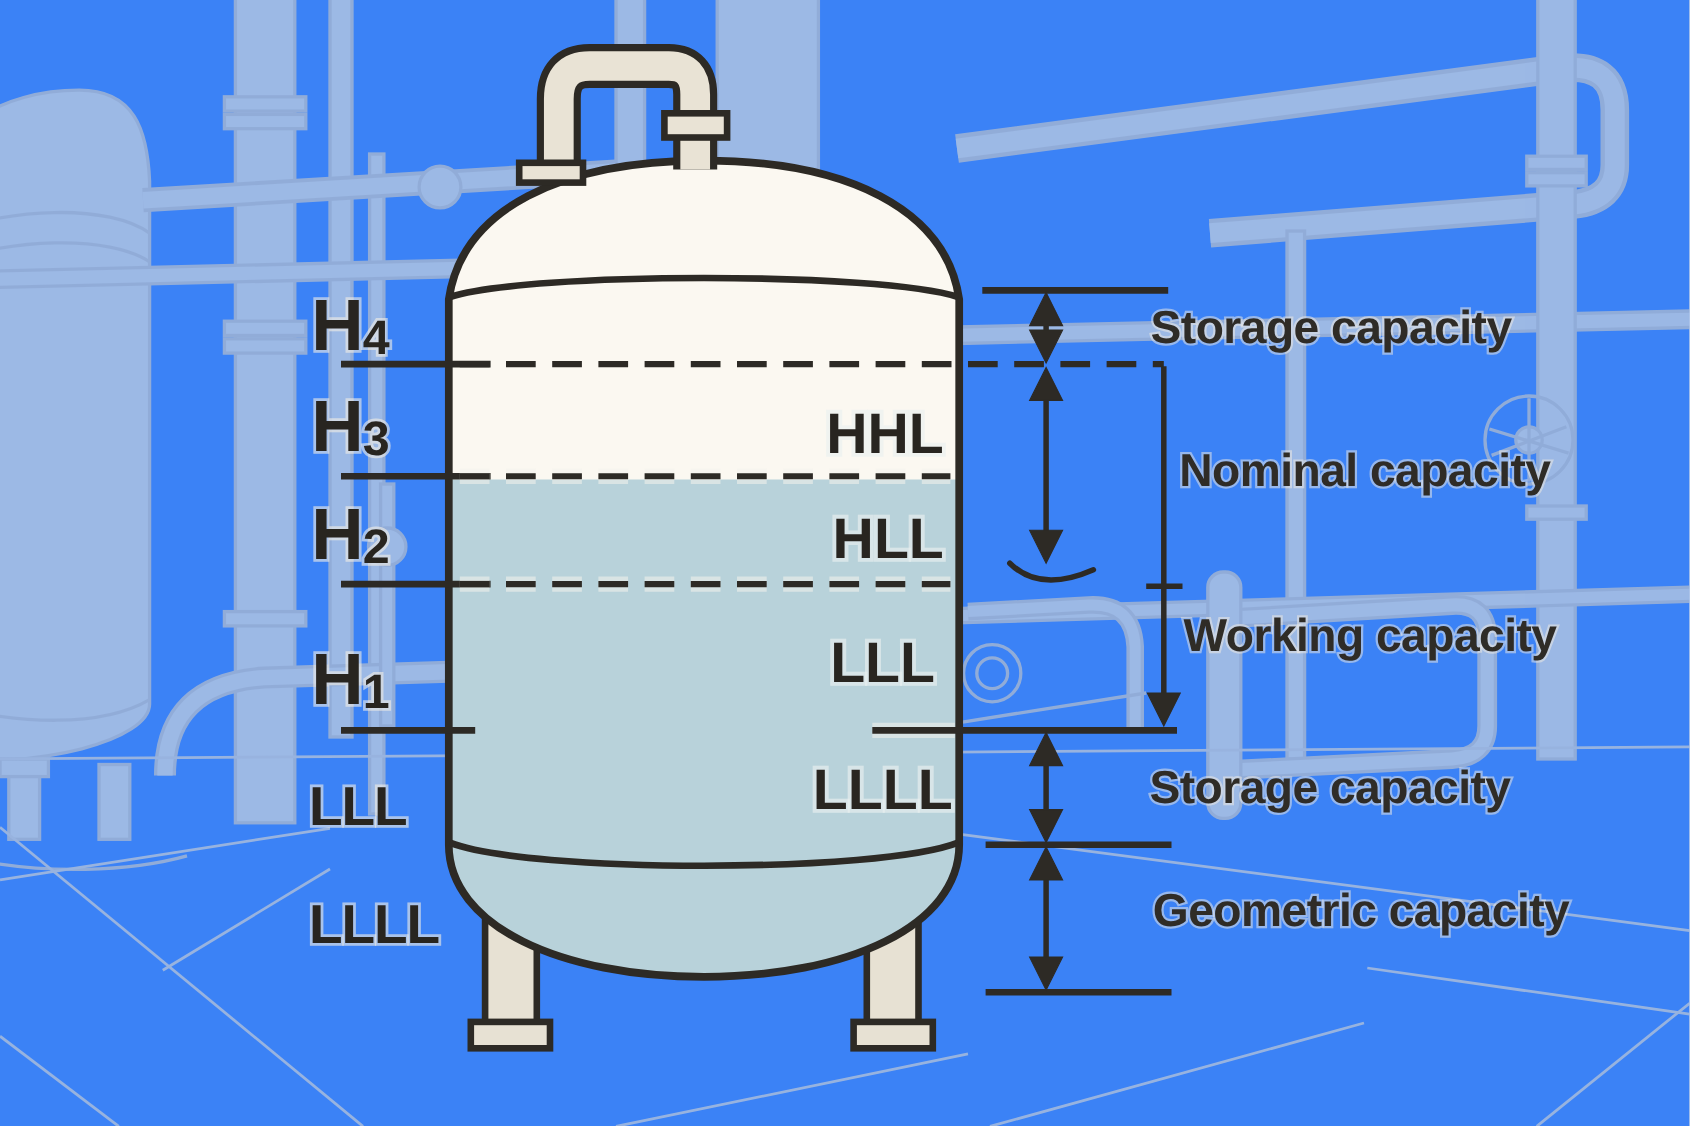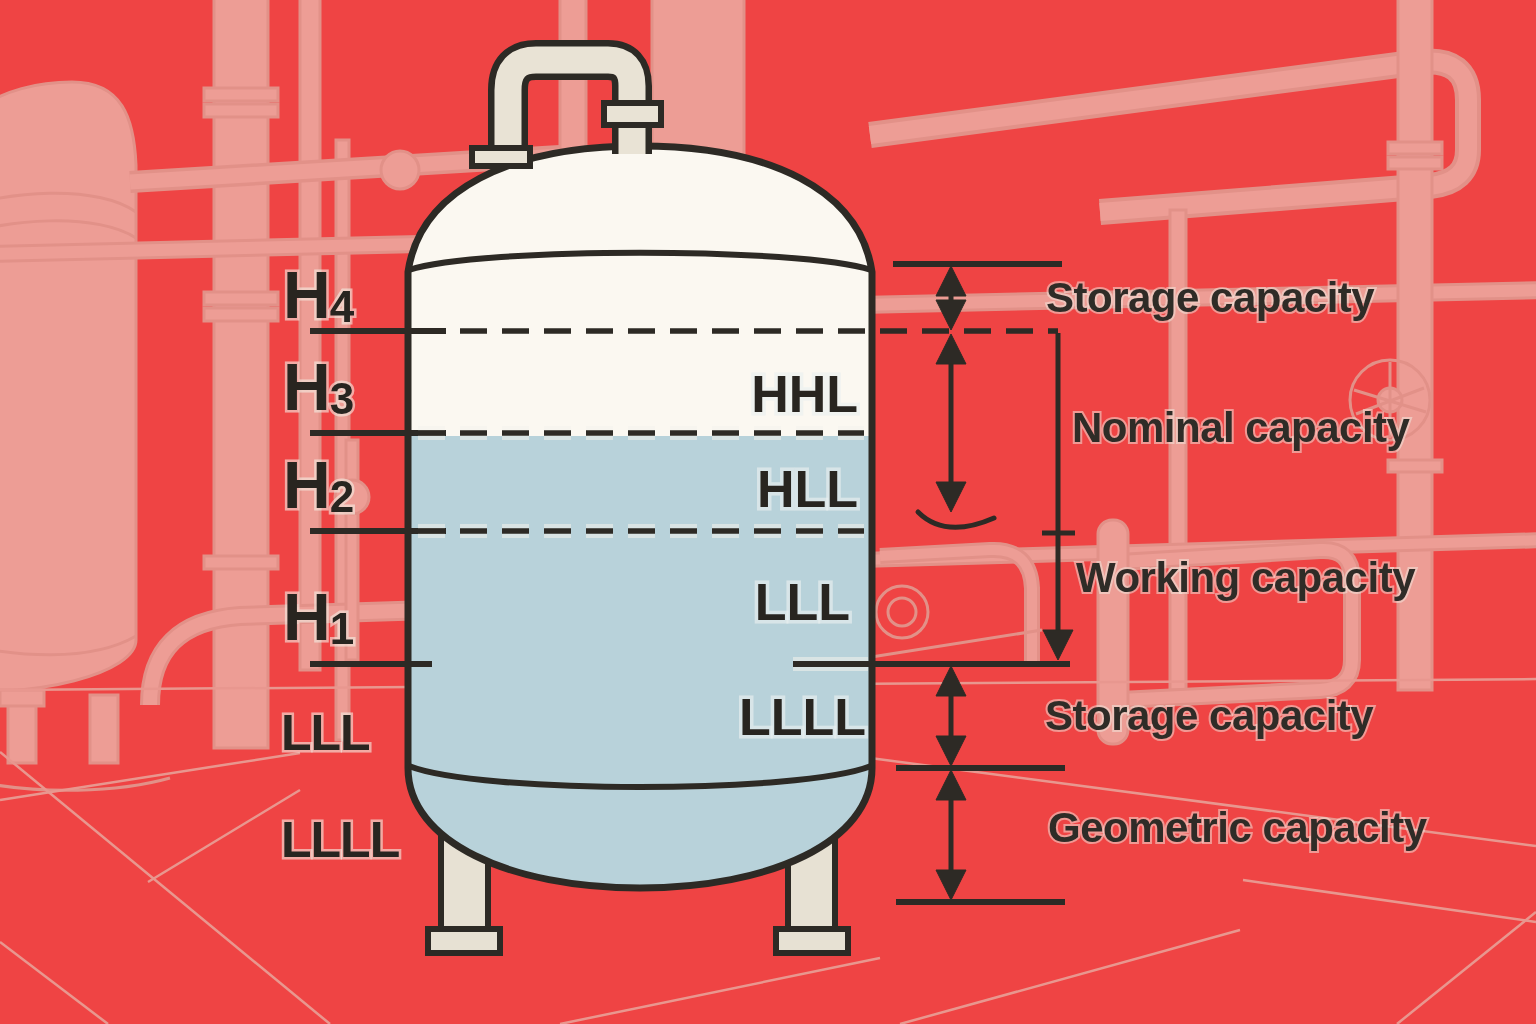--- a/index.html
+++ b/index.html
@@ -1,16 +1,16 @@
 <!DOCTYPE html>
 <html><head>
 <meta charset="utf-8">
 <style>
   html,body{margin:0;padding:0;background:#f3eee4;}
-  .canvas{width:1536px;height:1024px;position:relative;overflow:hidden;background:#ef4444;}
+  .canvas{width:1536px;height:1024px;position:relative;overflow:hidden;background:#3b82f6;}
   svg{display:block;}
   text{font-family:"Liberation Sans","DejaVu Sans",sans-serif;fill:#282520;}
   .side-label{font-size:66px;font-weight:bold;letter-spacing:-1px;paint-order:stroke;stroke:#f3eee4;stroke-width:5px;stroke-opacity:.6;}
   .side-label .sub{font-size:44px;}
   .side-label-small{font-size:50px;font-weight:bold;letter-spacing:-1px;paint-order:stroke;stroke:#f3eee4;stroke-width:5px;stroke-opacity:.6;}
   .tank-label{font-size:52px;font-weight:bold;letter-spacing:0px;text-anchor:end;paint-order:stroke;stroke:#e9efef;stroke-width:7px;stroke-opacity:.65;}
   .cap-label{font-size:42px;font-weight:bold;letter-spacing:-0.5px;fill:#2f2c27;paint-order:stroke;stroke:#f3eee4;stroke-width:4px;stroke-opacity:.5;}
   .ink{stroke:#2d2a25;}
   .pipe-outer{fill:none;stroke:#d8d0c1;}
   .pipe-inner{fill:none;stroke:#ece6d8;}

